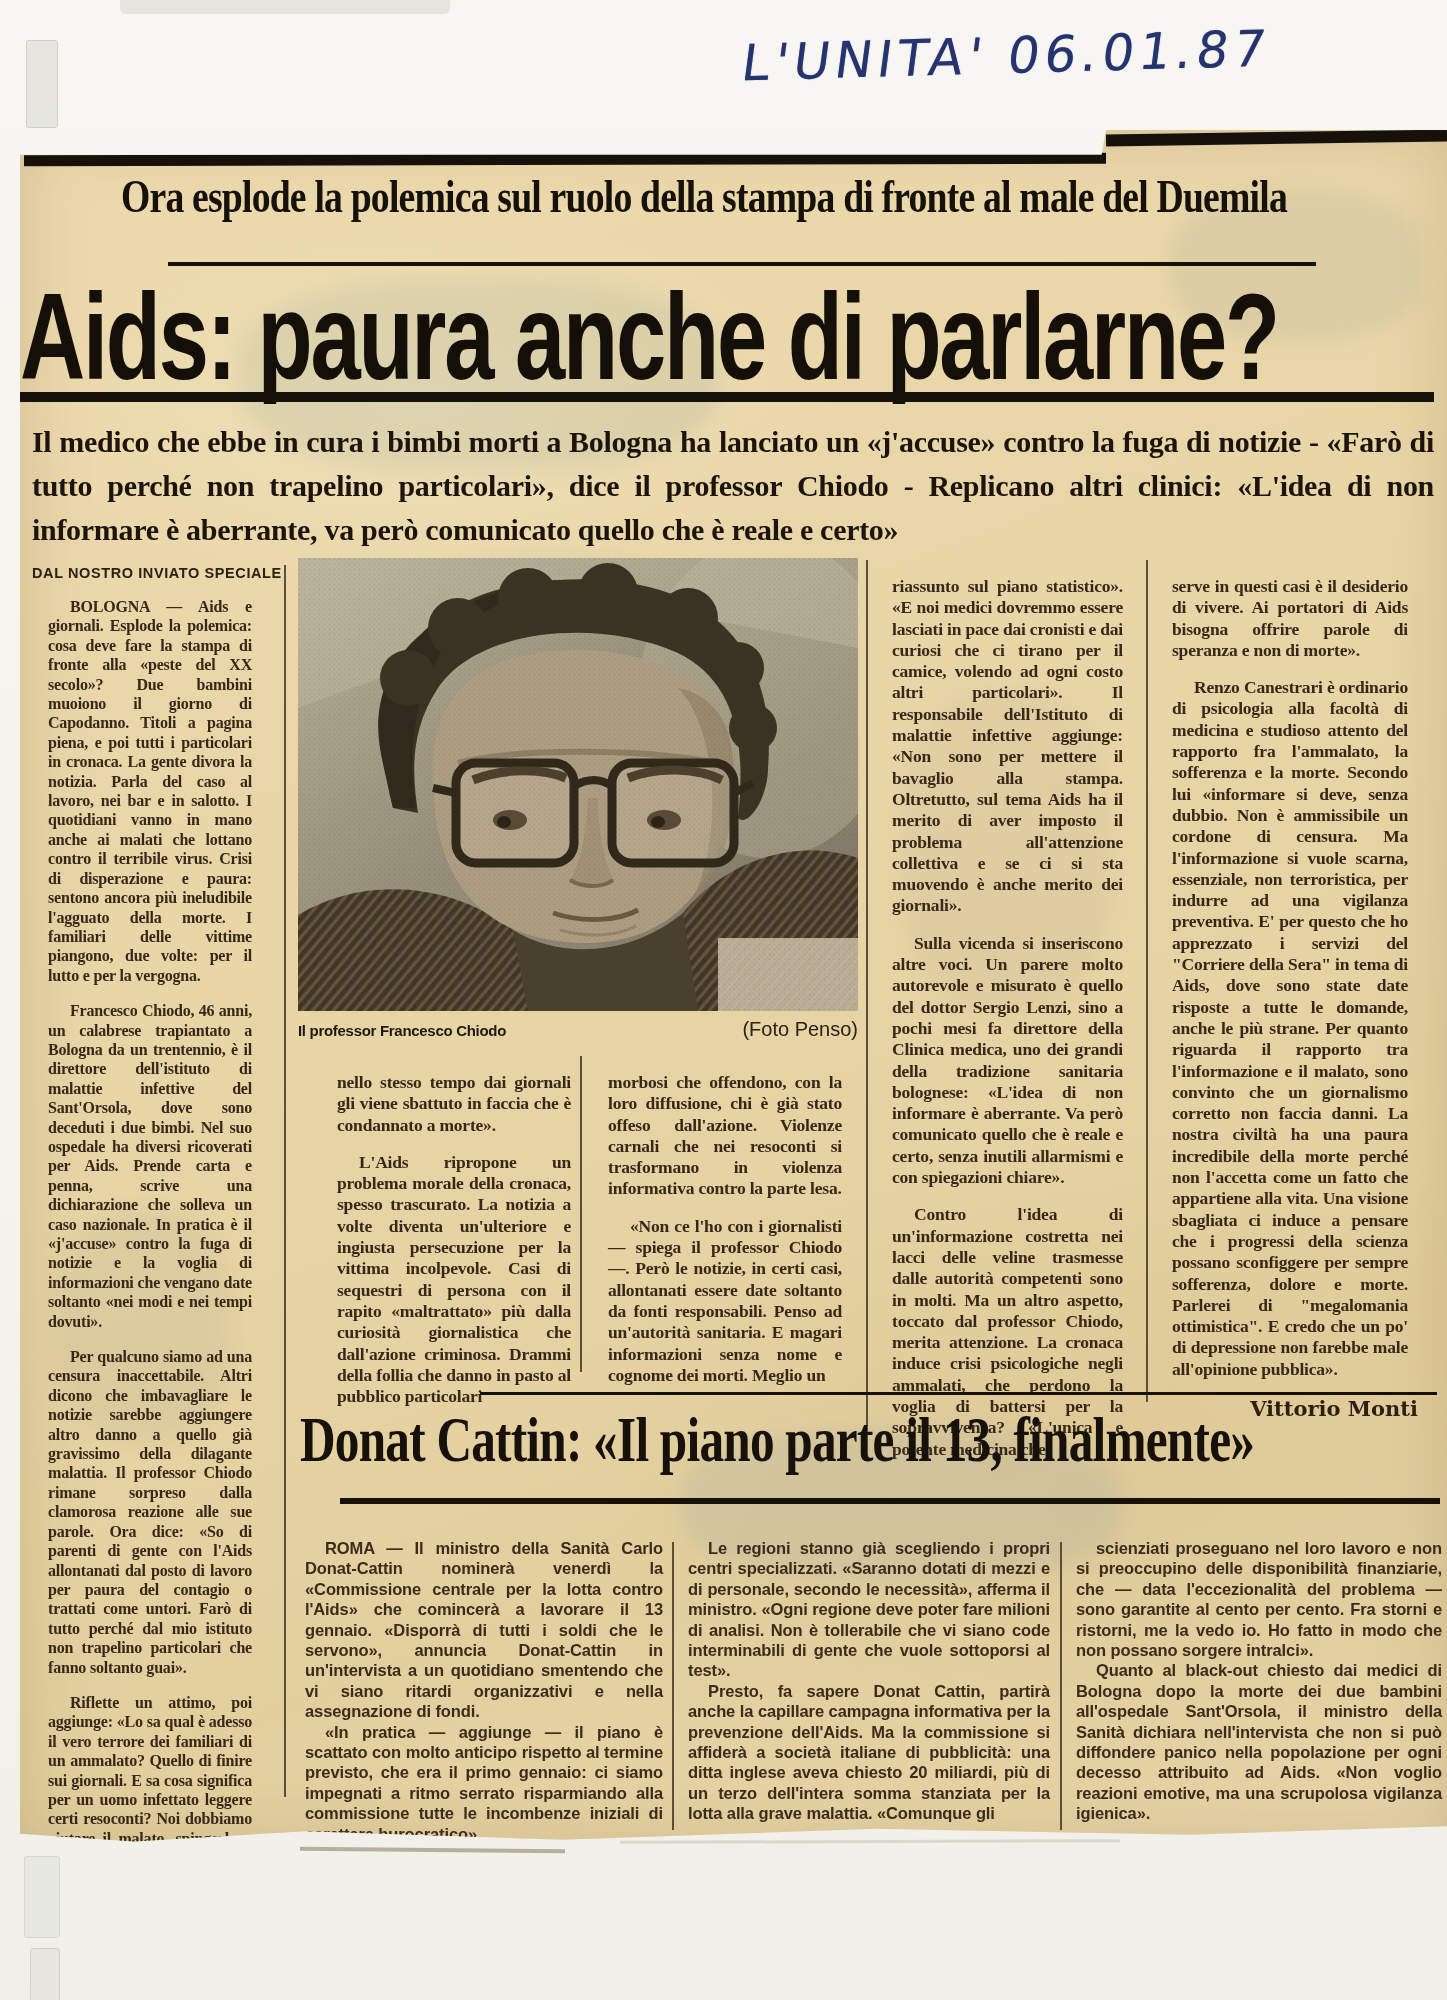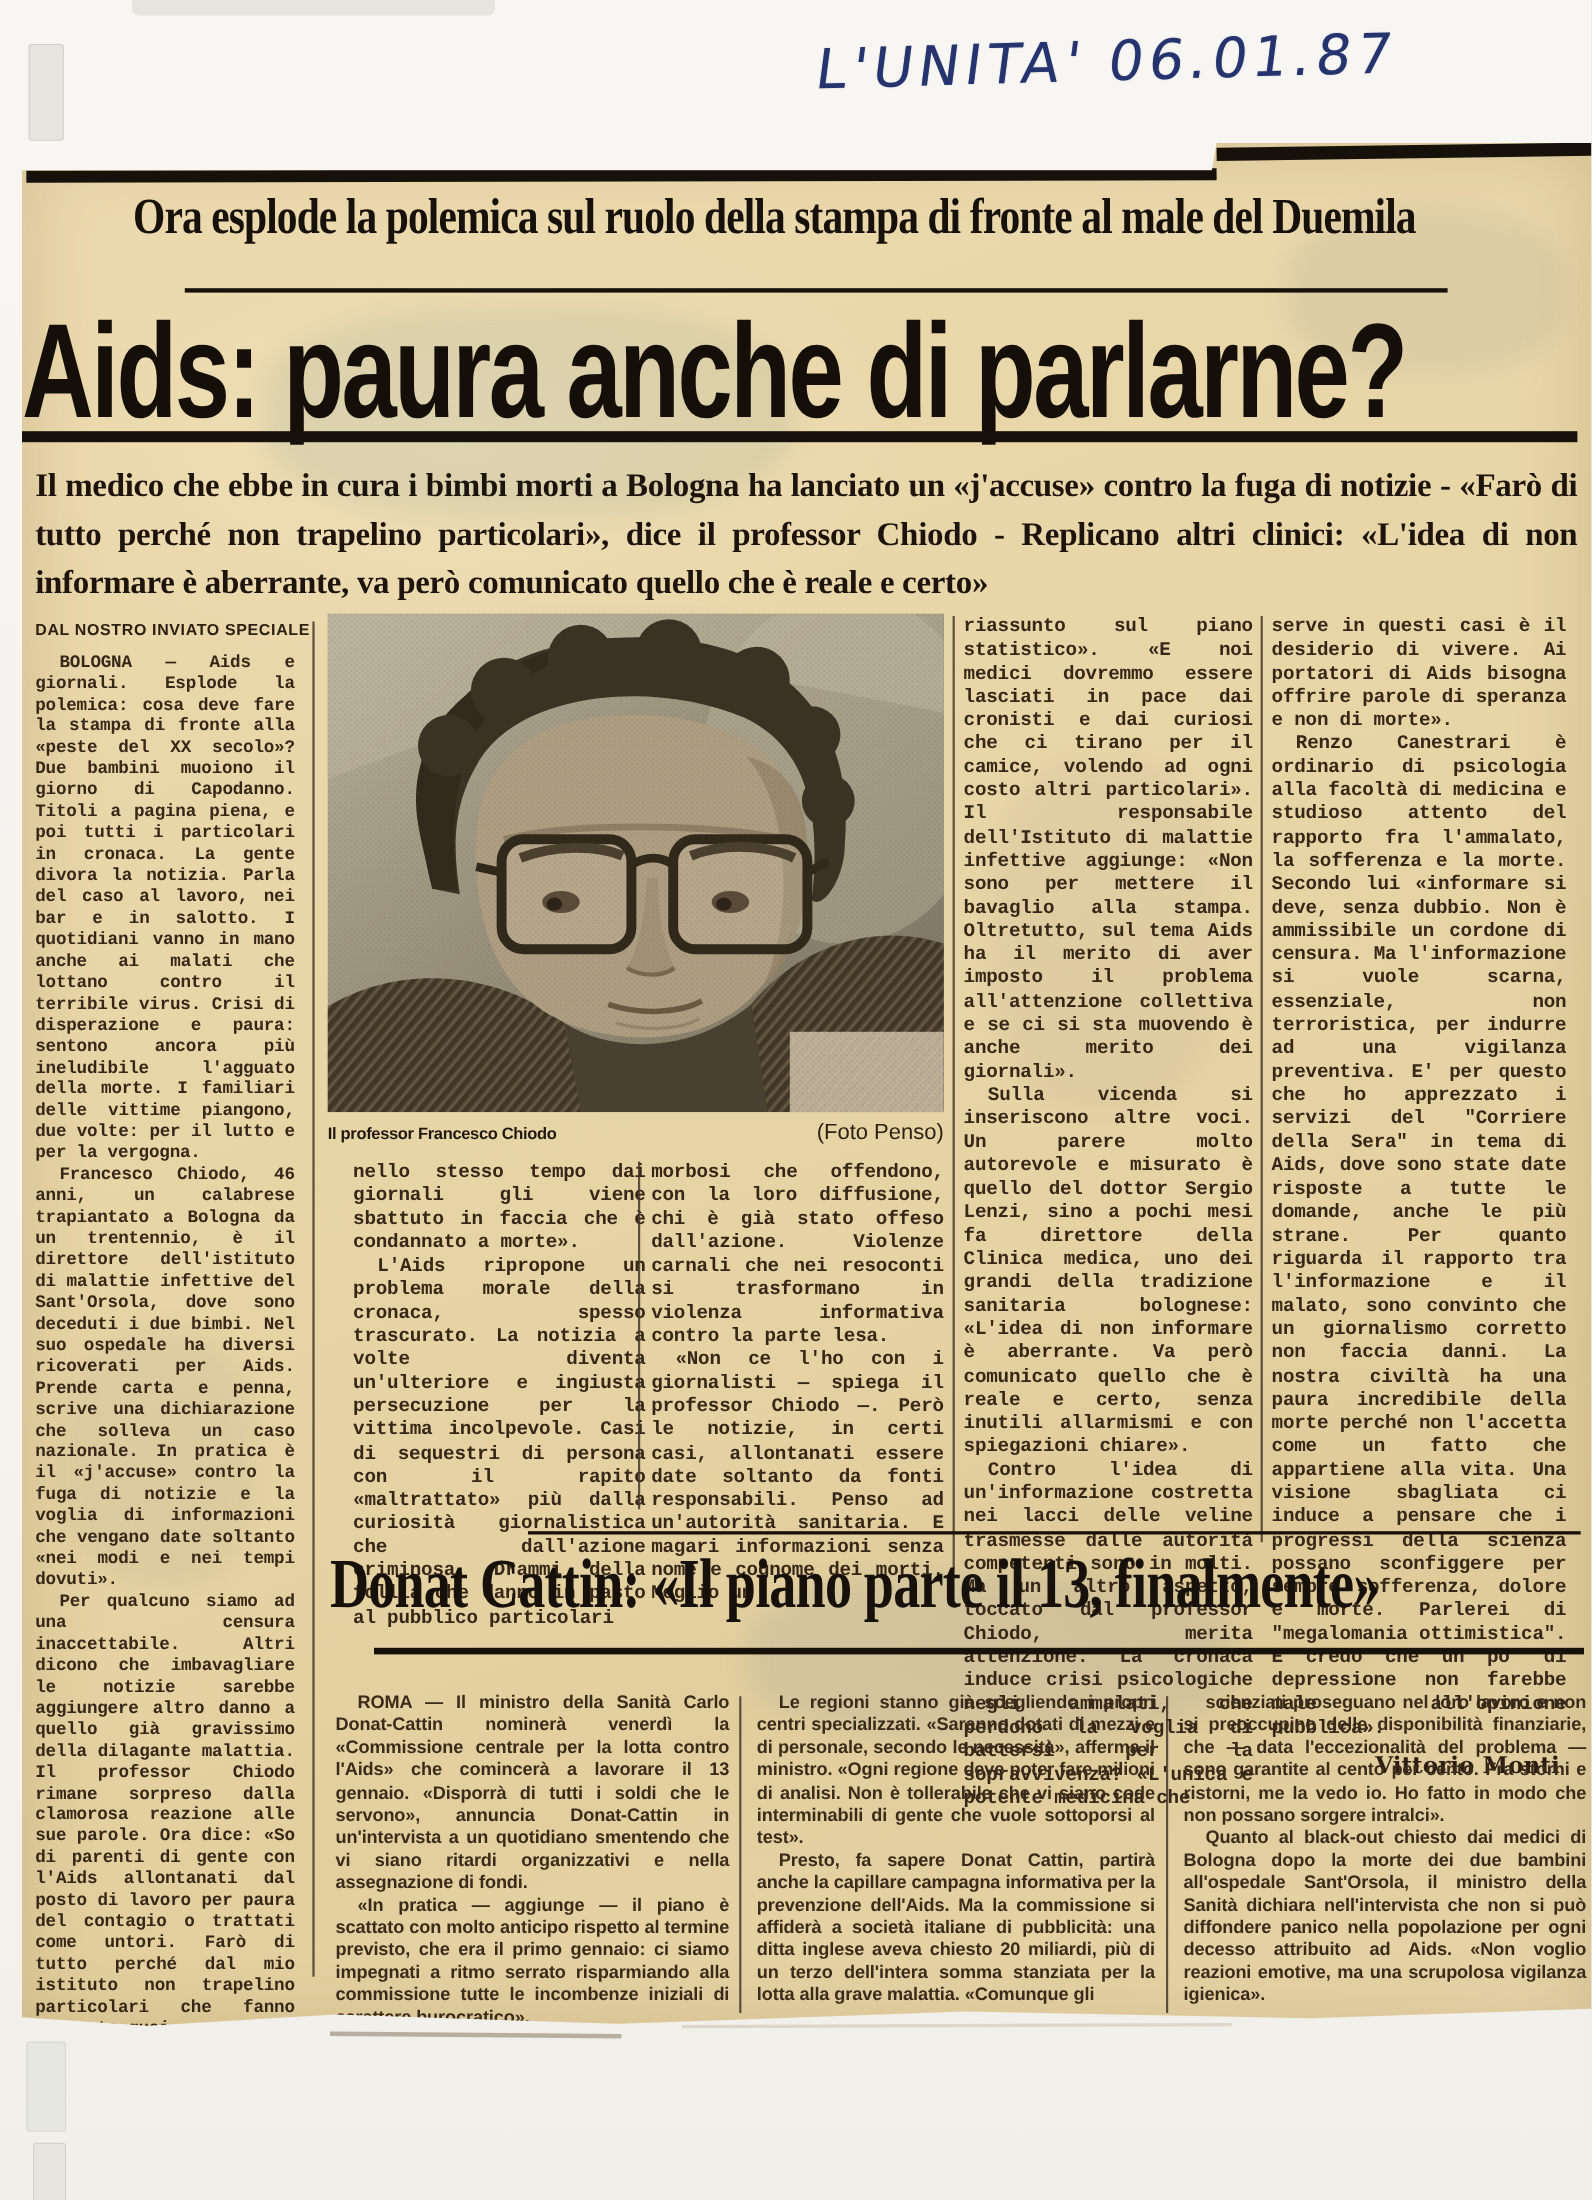--- a/index.html
+++ b/index.html
@@ -68,21 +68,21 @@
   .headline-rule { left:0; top:262px; width:1414px; height:10px; }
 
   .deck {
     position:absolute; left:12px; top:290px; width:1402px; margin:0;
     font-family:"Liberation Serif", serif; font-weight:bold; font-size:30px; line-height:44px;
     letter-spacing:-.3px; text-align:justify; color:#1c140d;
   }
 
   
   .col { position:absolute; text-align:justify; }
-  .body1 p { margin:0; font-family:Liberation Mono, monospace; font-weight:bold; color:#362718; text-indent:22px; }
+  .body1 p { margin:16px; font-family:Liberation Serif, serif; font-weight:bold; color:#362718; text-indent:22px; }
   .cont p:first-child { text-indent:0; }
   .col1 { left:12px;  top:435px; width:236px; height:1240px; }
   .col1 p { font-size:16px; line-height:19.4px; letter-spacing:-.2px; }
   .col2 { left:301px; top:926px;  width:266px; height:318px; }
   .col3 { left:572px; top:926px;  width:266px; height:318px; }
   .col4 { left:856px; top:430px;  width:263px; height:868px; }
   .col5 { left:1136px; top:430px; width:268px; height:960px; }
   .col2 p,.col3 p,.col4 p,.col5 p { font-size:17.5px; line-height:21.3px; letter-spacing:-.2px; }
   .tagline {
     font-family:"Liberation Sans", sans-serif; font-weight:bold; font-size:14.5px;

